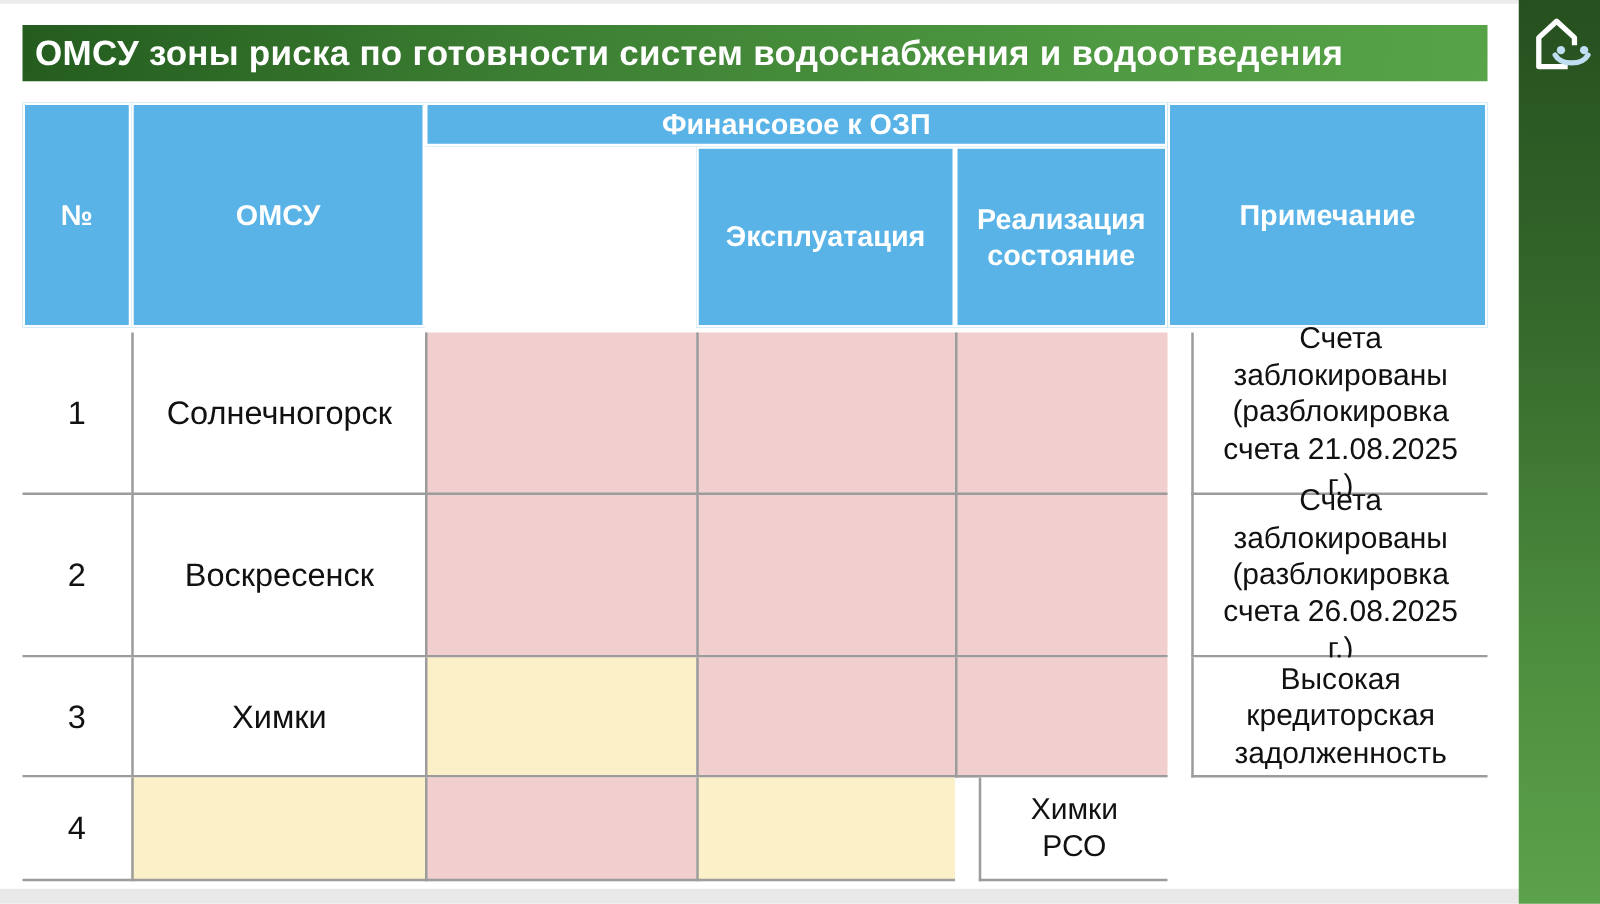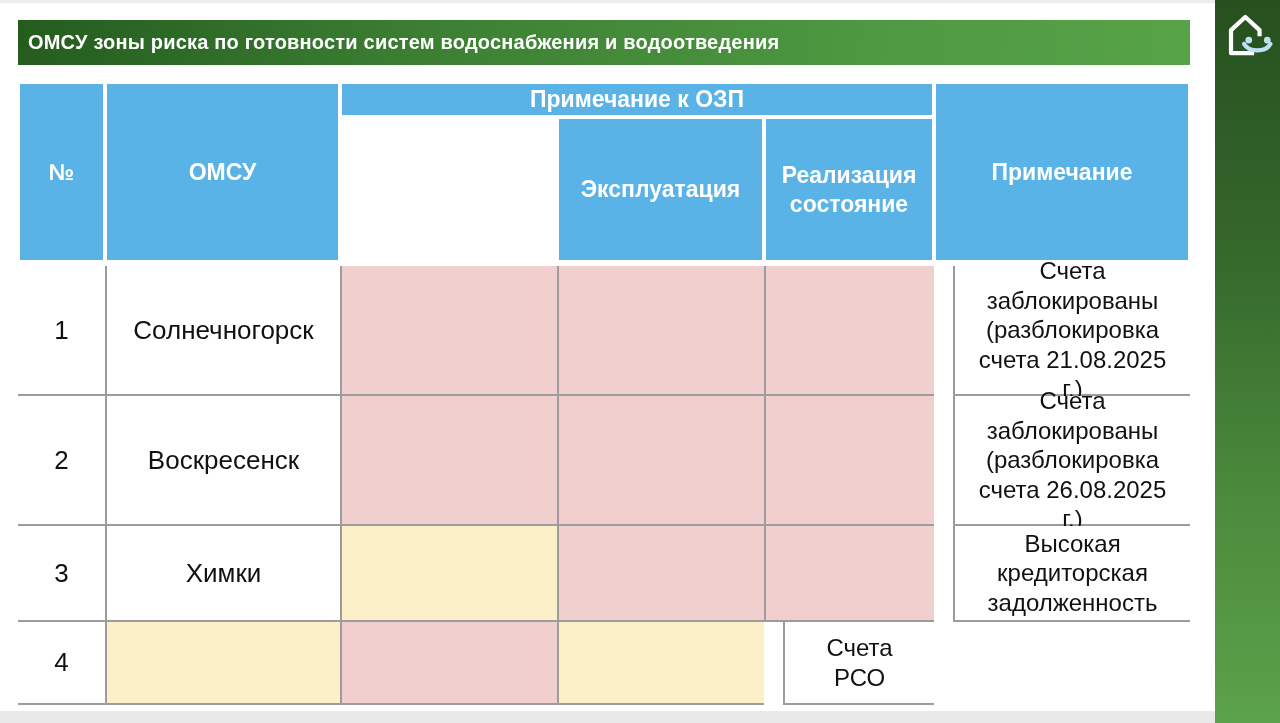--- a/index.html
+++ b/index.html
@@ -13,21 +13,21 @@
   .edge-strip.top{top:0;height:3px;}
   .edge-strip.bottom{top:711px;height:12px;background:#e9e9e9;}
 
   
   .title-bar{
     position:absolute;left:18px;top:20px;width:1172px;height:45px;
     background:linear-gradient(100deg,#245c1e 0%, #3c7f33 35%, #4f9a42 75%, #57a347 100%);
     display:flex;align-items:center;box-sizing:border-box;padding-left:10px;
   }
   .title-bar span{
-    color:#ffffff;font-weight:bold;font-size:20px;letter-spacing:.2px;white-space:nowrap;
+    color:#ffffff;font-weight:bold;font-size:28px;letter-spacing:.2px;white-space:nowrap;
   }
 
   
   .brand-stripe{
     position:absolute;left:1215px;top:0;width:65px;height:723px;
     background:linear-gradient(180deg,#26501f 0%, #35682b 35%, #4c8c3d 70%, #5ca14b 100%);
     display:flex;justify-content:center;
   }
   .brand-stripe svg{margin-top:12px;}
 
@@ -78,21 +78,21 @@
       <path d="M43 53 H13 V23 L31.5 6 L50 23 V31" fill="none" stroke="#ffffff" stroke-width="5.5" stroke-linejoin="round"></path>
       <circle cx="36" cy="36" r="4.3" fill="#BFDFF2"></circle>
       <circle cx="60" cy="36" r="4.3" fill="#BFDFF2"></circle>
       <path d="M30 41 C36 52 58 52 64 41" fill="none" stroke="#BFDFF2" stroke-width="5.5" stroke-linecap="round"></path>
     </svg>
   </div>
 
   <div class="tbl-head">
     <div class="hcell num">№</div>
     <div class="hcell omsu">ОМСУ</div>
-    <div class="hcell group">Примечание к ОЗП</div>
+    <div class="hcell group">Финансовое к ОЗП</div>
     <div class="hcell note">Примечание</div>
     <div class="hcell sub2">Эксплуатация</div>
     <div class="hcell sub3">Реализация состояние</div>
   </div>
 
   <div class="tbl-body">
 
     <div class="cell first">1</div>
     <div class="cell">Солнечногорск</div>
     <div class="cell" style="background: rgb(242, 207, 207);"></div>
@@ -111,16 +111,16 @@
     <div class="cell">Химки</div>
     <div class="cell" style="background: rgb(252, 240, 200);"></div>
     <div class="cell" style="background: rgb(242, 207, 207);"></div>
     <div class="cell" style="background: rgb(242, 207, 207);"></div>
     <div class="cell note">Высокая кредиторская задолженность</div>
 
     <div class="cell first">4</div>
     <div class="cell" style="background: rgb(252, 240, 200);"></div>
     <div class="cell" style="background: rgb(242, 207, 207);"></div>
     <div class="cell" style="background: rgb(252, 240, 200);"></div>
-    <div class="cell note">Счета РСО</div>
+    <div class="cell note">Химки РСО</div>
   </div>
 
 </div>
 
 </body></html>

